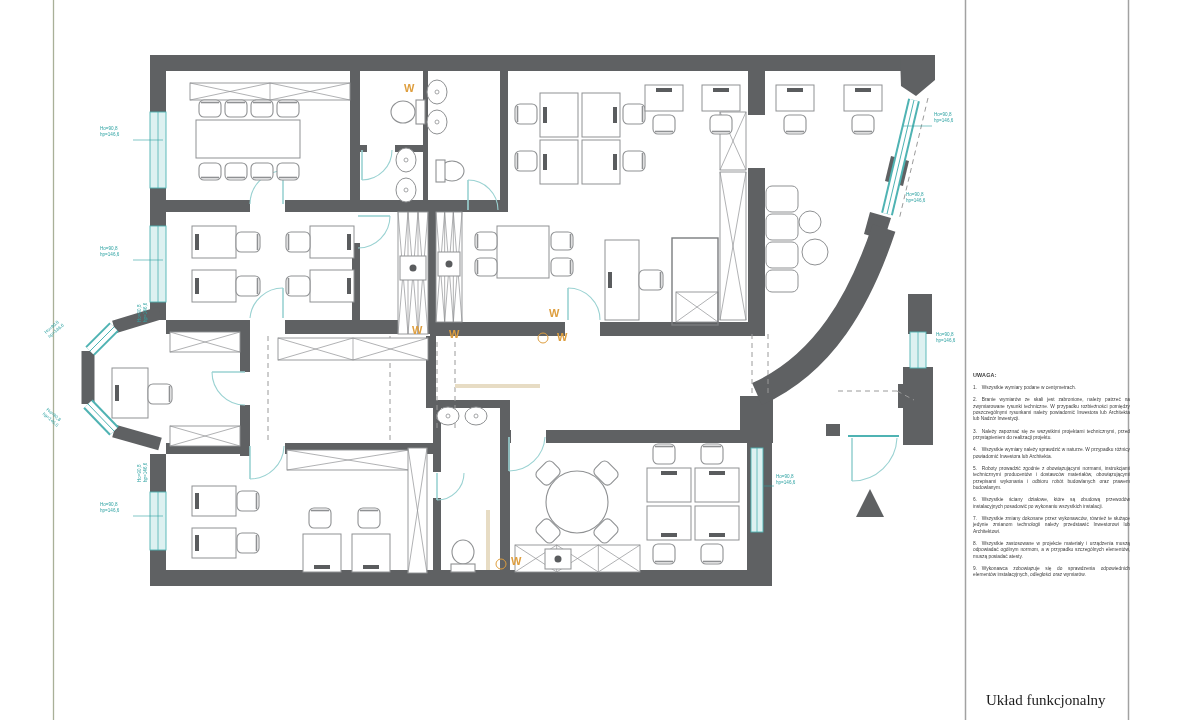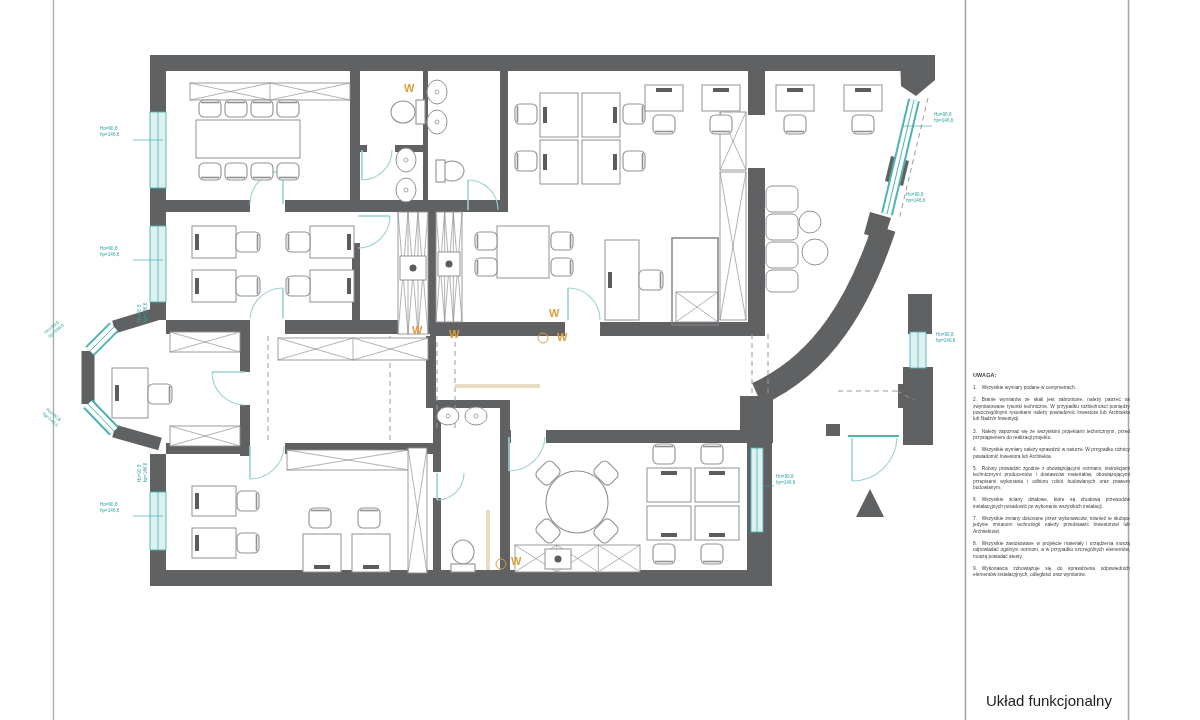--- a/index.html
+++ b/index.html
@@ -3,21 +3,21 @@
 <meta charset="utf-8">
 <style>
   html,body{margin:0;padding:0;background:#ffffff;}
   #stage{position:relative;width:1200px;height:720px;background:#fff;overflow:hidden;
          font-family:"Liberation Sans",sans-serif;}
   #plan-svg{position:absolute;left:0;top:0;}
   .notes{position:absolute;left:973px;top:372px;width:157px;color:#3b3b3b;}
   .notes h4{margin:0 0 7px 0;font-size:5.4px;font-weight:bold;letter-spacing:.2px;}
   .notes p{margin:0 0 6px 0;font-size:4.8px;line-height:1.32;text-align:justify;}
   .title-block{position:absolute;left:986px;top:692px;font-size:15px;color:#1c1c1c;
-               font-family:Liberation Sans, sans-serif;}
+               font-family:Liberation Serif, serif;}
 </style>
 </head>
 <body>
 
 <div id="stage">
   <svg id="plan-svg" width="1200" height="720" viewBox="0 0 1200 720">
       <line x1="53.5" y1="0" x2="53.5" y2="720" stroke="#a9b098" stroke-width="1.3"></line>
       <line x1="965.5" y1="0" x2="965.5" y2="720" stroke="#a2a2a2" stroke-width="1.5"></line>
       <line x1="1128.5" y1="0" x2="1128.5" y2="720" stroke="#a2a2a2" stroke-width="1.5"></line>
       <rect x="150" y="55" width="785" height="16" fill="#5f6163"></rect>

